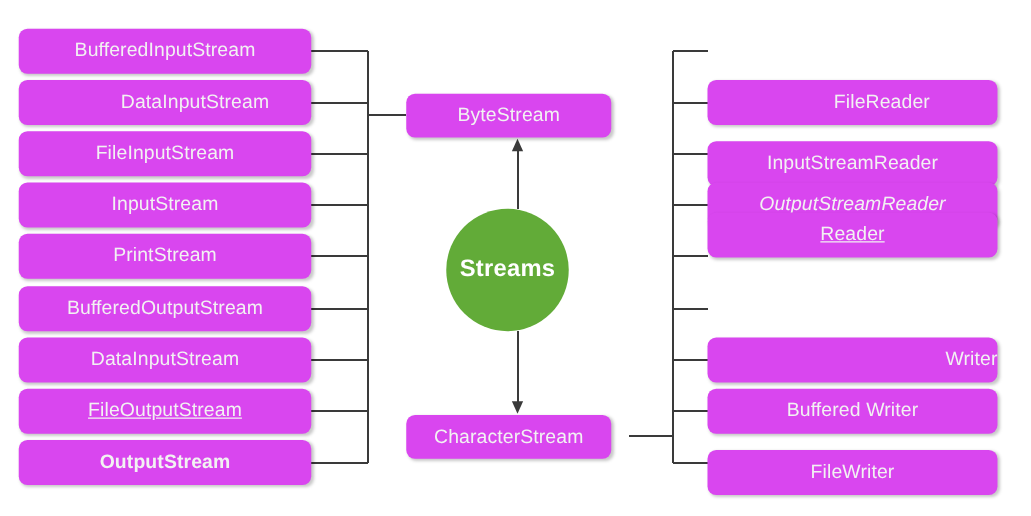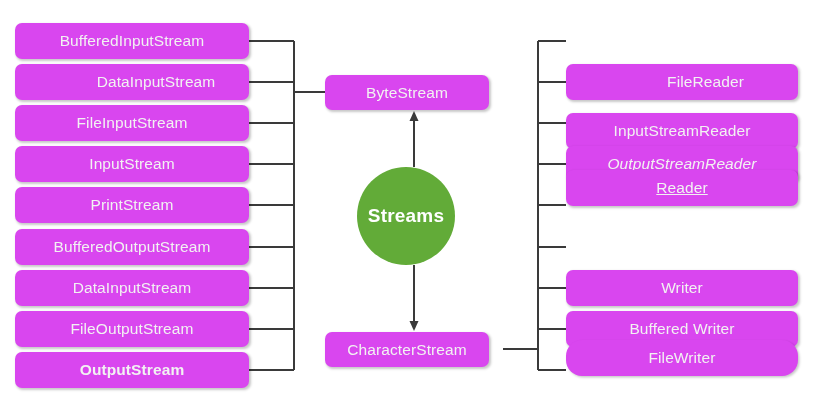--- a/index.html
+++ b/index.html
@@ -123,21 +123,21 @@
     </div>
   <div class="node-box left-node" style="top:146px;">
       <span>InputStream</span>
     </div>
   <div class="node-box left-node" style="top:229px;">
       <span>BufferedOutputStream</span>
     </div>
   <div class="node-box left-node" style="top:270px;">
       <span>DataInputStream</span>
     </div>
-  <div class="node-box left-node" style="top:311px;">
+  <div class="node-box left-node" style="top:311px;text-decoration:underline;">
       <span>FileOutputStream</span>
     </div>
   <div class="node-box left-node" style="top:352px;font-weight:bold;">
       <span>OutputStream</span>
     </div>
 
   <div class="node-box center-node" style="top:75px;">
       <span>ByteStream</span>
     </div>
   <div id="streams-circle">
@@ -152,23 +152,23 @@
     </div>
   <div class="node-box right-node" style="top:113px;">
       <span>InputStreamReader</span>
     </div>
   <div class="node-box right-node" style="top:146px;font-style:italic;">
       <span>OutputStreamReader</span>
     </div>
   <div class="node-box right-node" style="top:170px;text-decoration:underline;">
       <span>Reader</span>
     </div>
-  <div class="node-box right-node" style="top:270px;">
+  <div class="node-box right-node" style="top:270px;justify-content:flex-end;">
       <span>Writer</span>
     </div>
   <div class="node-box right-node" style="top:311px;text-align:center;">
       <span>Buffered Writer</span>
     </div>
-  <div class="node-box right-node" style="top:340px;border-radius:16px;">
+  <div class="node-box right-node" style="top:360px;">
       <span>FileWriter</span>
     </div>
 
 </div>
 
 </body></html>

